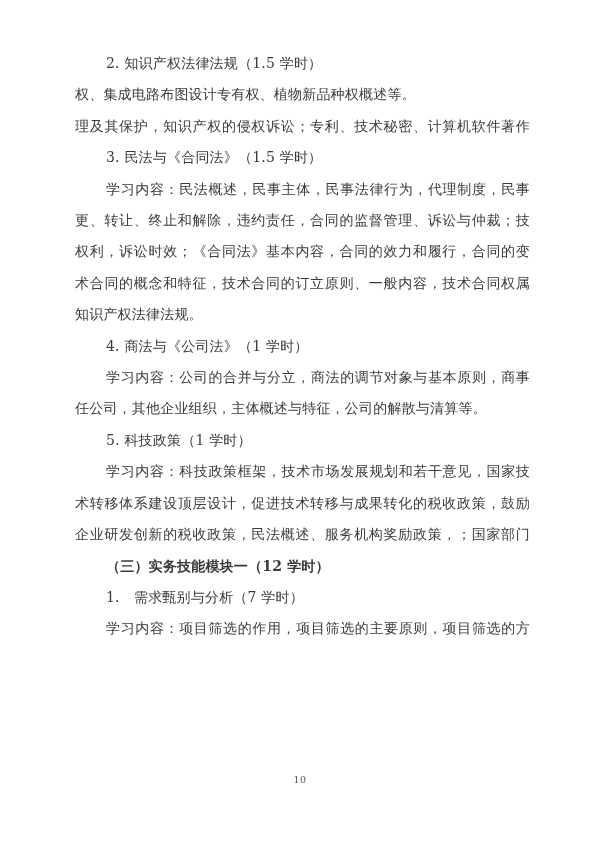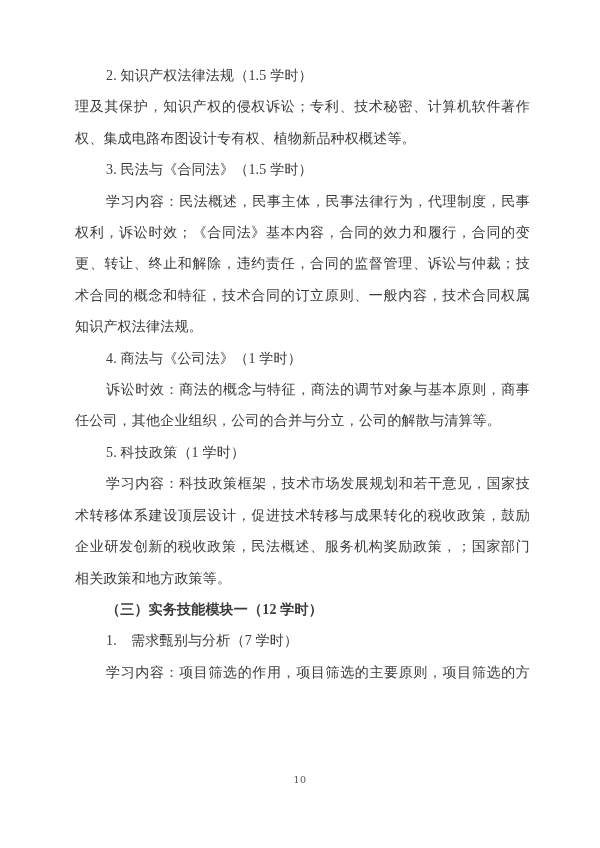--- a/index.html
+++ b/index.html
@@ -8,23 +8,22 @@
     width: 600px;
     height: 848px;
     background: #ffffff;
     font-family: "DejaVu Serif", serif;
     color: #3a3a3a;
     overflow: hidden;
   }
   .content {
     position: absolute;
     left: 75px;
-    top: 60px;
+    top: 48px;
     width: 455px;
-    font-family: Liberation Serif, serif;
   }
   .ln {
     font-size: 14px;
     line-height: 31.4px;
     letter-spacing: 0.2px;
     text-align: left;
     white-space: normal;
   }
   .ln.first { text-indent: 31px; }
   .ln.j {
@@ -45,48 +44,47 @@
 </style>
 </head>
 <body>
 
 <div class="page">
   <div class="content">
       <div>
         <div class="ln first">2. 知识产权法律法规（1.5 学时）</div>
       </div>
       <div>
+        <div class="ln">权、集成电路布图设计专有权、植物新品种权概述等。</div>
         <div class="ln j">理及其保护，知识产权的侵权诉讼；专利、技术秘密、计算机软件著作</div>
-        <div class="ln">权、集成电路布图设计专有权、植物新品种权概述等。</div>
       </div>
       <div>
         <div class="ln first">3. 民法与《合同法》（1.5 学时）</div>
       </div>
       <div>
         <div class="ln first j">学习内容：民法概述，民事主体，民事法律行为，代理制度，民事</div>
+        <div class="ln j">更、转让、终止和解除，违约责任，合同的监督管理、诉讼与仲裁；技</div>
         <div class="ln j">权利，诉讼时效；《合同法》基本内容，合同的效力和履行，合同的变</div>
-        <div class="ln j">更、转让、终止和解除，违约责任，合同的监督管理、诉讼与仲裁；技</div>
         <div class="ln j">术合同的概念和特征，技术合同的订立原则、一般内容，技术合同权属</div>
         <div class="ln">知识产权法律法规。</div>
       </div>
       <div>
         <div class="ln first">4. 商法与《公司法》（1 学时）</div>
       </div>
       <div>
-        <div class="ln first j">诉讼时效：商法的概念与特征，商法的调节对象与基本原则，商事</div>
-        <div class="ln">任公司，其他企业组织，公司的合并与分立，公司的解散与清算等。</div>
+        <div class="ln first j">学习内容：公司的合并与分立，商法的调节对象与基本原则，商事</div>
+        <div class="ln">任公司，其他企业组织，主体概述与特征，公司的解散与清算等。</div>
       </div>
       <div>
         <div class="ln first">5. 科技政策（1 学时）</div>
       </div>
       <div>
         <div class="ln first j">学习内容：科技政策框架，技术市场发展规划和若干意见，国家技</div>
         <div class="ln j">术转移体系建设顶层设计，促进技术转移与成果转化的税收政策，鼓励</div>
         <div class="ln j">企业研发创新的税收政策，民法概述、服务机构奖励政策，；国家部门</div>
-        <div class="ln">相关政策和地方政策等。</div>
       </div>
       <div class="block-heading">
         <div class="ln first">（三）实务技能模块一（12 学时）</div>
       </div>
       <div>
         <div class="ln first">1.　需求甄别与分析（7 学时）</div>
       </div>
       <div>
         <div class="ln first j">学习内容：项目筛选的作用，项目筛选的主要原则，项目筛选的方</div>
       </div>

